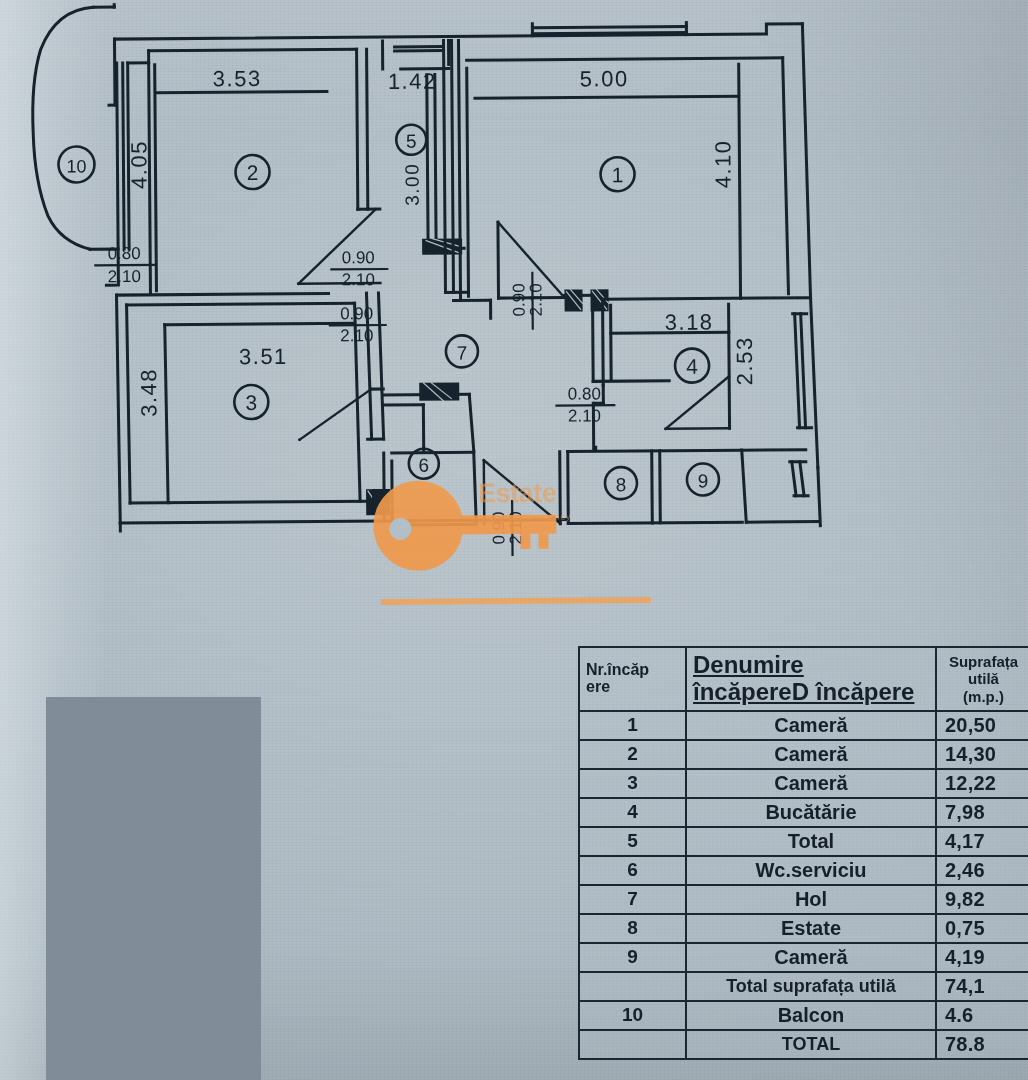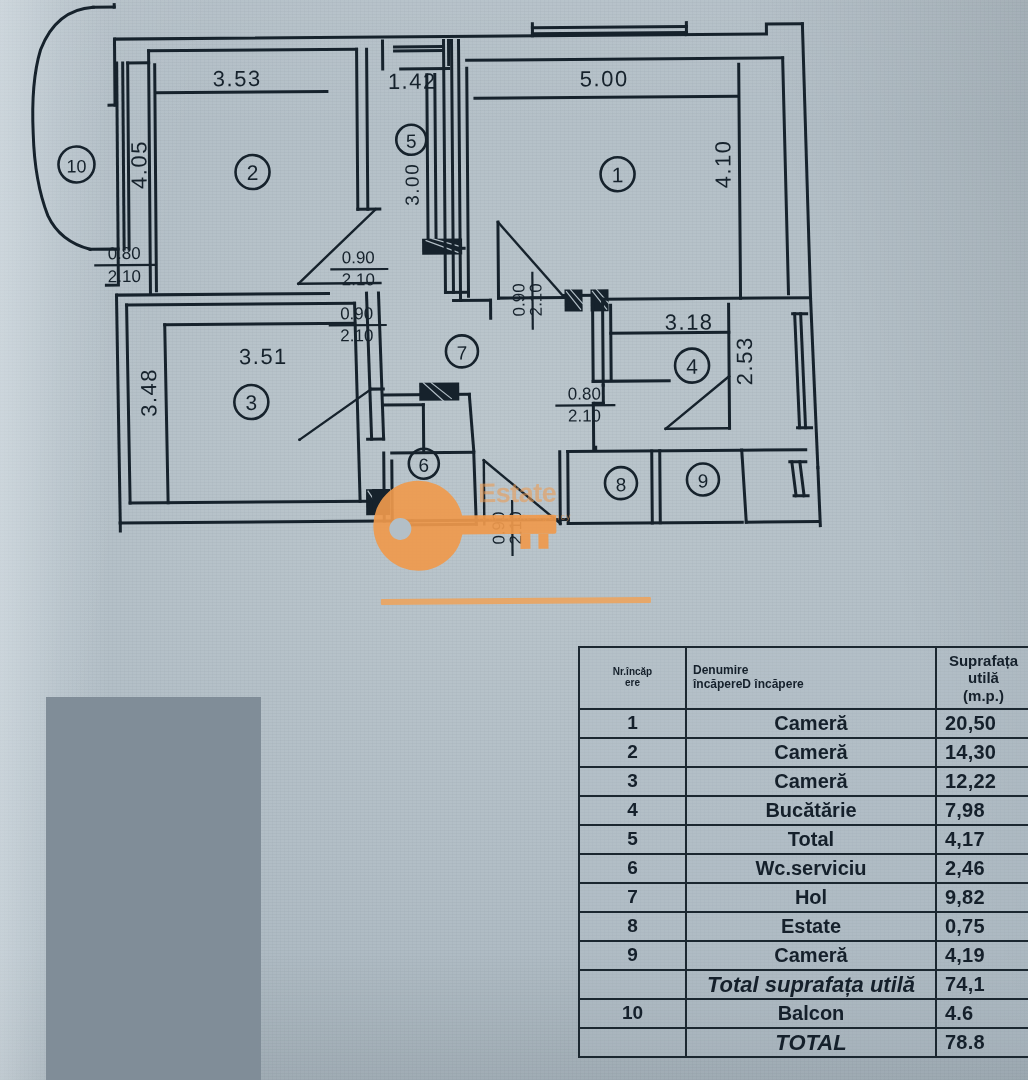--- a/index.html
+++ b/index.html
@@ -60,27 +60,27 @@
   table td,table th{
     border:2px solid #1b2730;
     padding:0 6px;height:27px;line-height:1.05;
     background:rgba(178,190,198,.34);
     font-weight:700;
   }
   col.c-nr{width:107px;}
   col.c-den{width:250px;}
   col.c-sup{width:95px;}
   thead th{vertical-align:middle;font-size:16px;height:auto;padding:4px 6px;}
-  th.h-nr{text-align:center;font-size:10px;}
-  th.h-den{text-align:left;font-size:12px;line-height:1.12;}
+  th.h-nr{text-align:left;font-size:16px;}
+  th.h-den{text-align:left;font-size:24px;line-height:1.12;text-decoration:underline;}
   th.h-sup{text-align:center;font-size:15px;line-height:1.15;}
   td.c-num{text-align:center;font-size:19px;}
   td.c-name{text-align:center;font-size:20px;margin-top:8px;}
   td.c-area{text-align:left;font-size:20px;padding-left:8px;letter-spacing:.2px;}
-  td.c-name.lbl{font-size:22px;font-style:italic;}
+  td.c-name.lbl{font-size:18px;}
   
   #skew{position:absolute;inset:0;transform:rotate(-0.45deg);transform-origin:50% 45%;}
 </style>
 </head>
 <body>
 
 <div id="paper"></div>
 <div id="grain"></div>
 <div id="leftband"></div>
 

